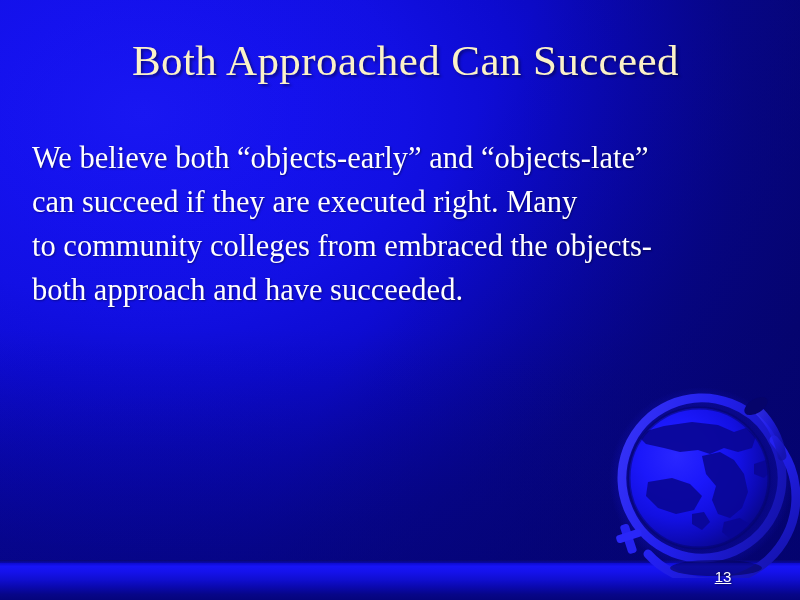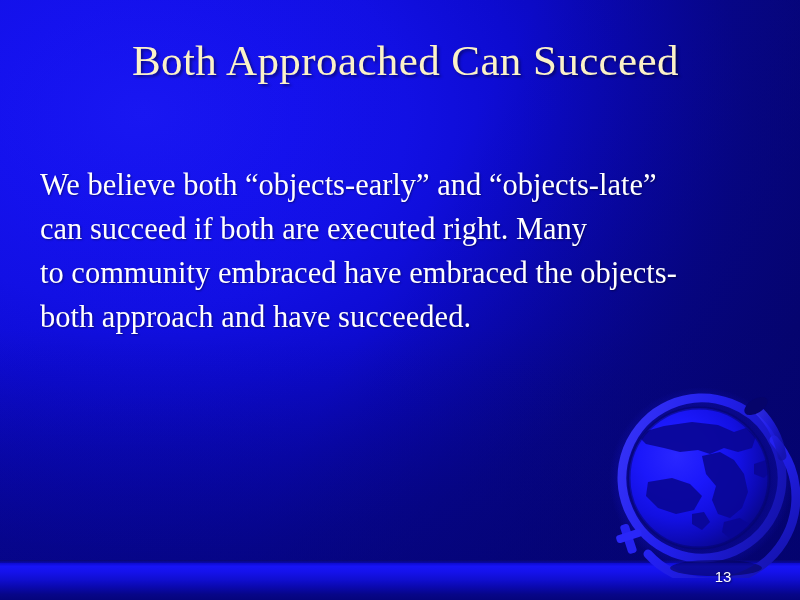--- a/index.html
+++ b/index.html
@@ -98,28 +98,27 @@
     color: #fbf2c8;
     letter-spacing: 0.4px;
     text-shadow: 2px 2px 3px rgba(0,0,0,0.45);
     white-space: nowrap;
     padding-left: 11px;
   }
 
   
   .body-block {
     position: absolute;
-    left: 40px;
+    left: 32px;
     top: 136px;
     width: 726px;
     color: #ffffff;
     font-size: 30.5px;
     line-height: 44px;
     text-shadow: 1px 1px 2px rgba(0,0,0,0.40);
-    margin-top: 27px;
   }
   .body-line { white-space: nowrap; }
 
   
   .globe-wrap {
     position: absolute;
     left: 606px;
     top: 382px;
     width: 196px;
     height: 196px;
@@ -131,41 +130,42 @@
     position: absolute;
     left: 706px;
     top: 568px;
     width: 34px;
     text-align: center;
     font-family: "Liberation Sans", "DejaVu Sans", sans-serif;
     font-size: 15px;
     line-height: 18px;
     color: #ffffff;
     text-shadow: 1px 1px 2px rgba(0,0,0,0.5);
+    text-decoration: underline;
   }
 </style>
 </head>
 <body>
 
 <div id="slide">
 
   <div class="bg-base"></div>
   <div class="bg-glow"></div>
   <div class="bg-vignette"></div>
   <div class="bg-lower-fade"></div>
 
   <div class="footer-topline"></div>
   <div class="footer-band"></div>
 
   <div class="title">Both Approached Can Succeed</div>
 
   <div class="body-block">
     <div class="body-line">We believe both “objects-early” and “objects-late”</div>
-    <div class="body-line">can succeed if both are executed right. Many</div>
-    <div class="body-line">to community embraced have embraced the objects-</div>
+    <div class="body-line">can succeed if they are executed right. Many</div>
+    <div class="body-line">to community colleges from embraced the objects-</div>
     <div class="body-line">both approach and have succeeded.</div>
   </div>
 
   <div class="globe-wrap">
     <svg class="globe-svg" width="196" height="196" viewBox="0 0 196 196">
       <defs>
         <radialGradient id="sphereGrad" cx="34%" cy="34%" r="76%">
           <stop offset="0%" stop-color="#2a27ff"></stop>
           <stop offset="34%" stop-color="#1b18fb"></stop>
           <stop offset="60%" stop-color="#1310e2"></stop>

